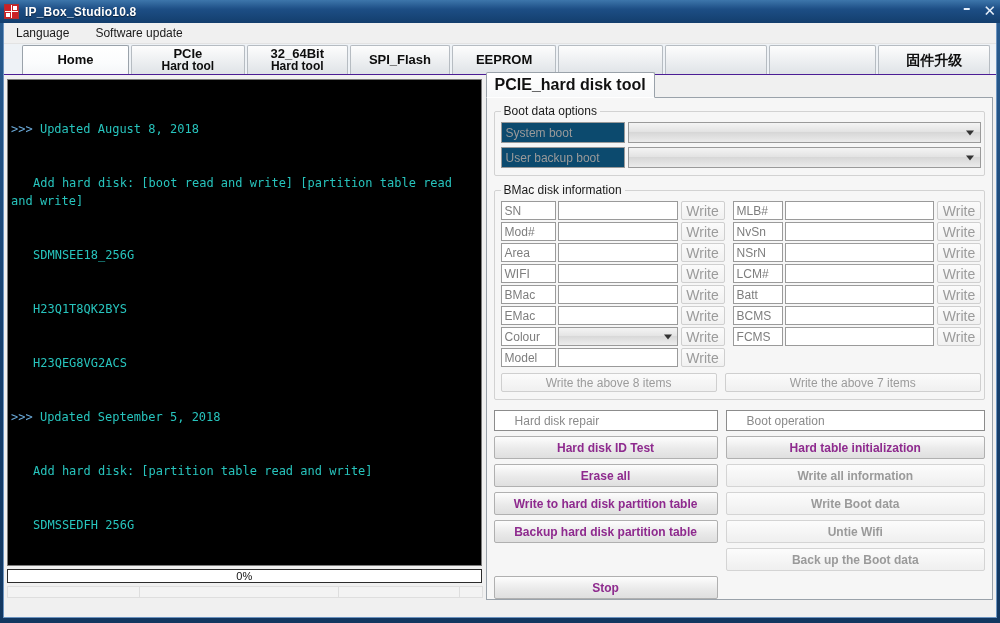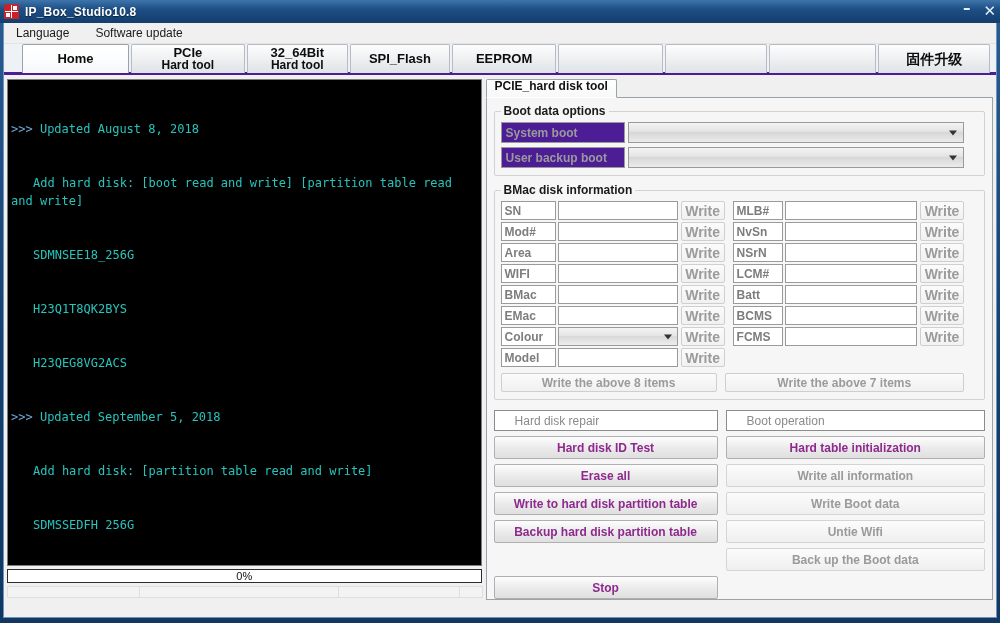--- a/index.html
+++ b/index.html
@@ -47,22 +47,22 @@
   }
   
   .menubar{
     height:20px;background:#f0f0f0;display:flex;align-items:center;
     padding-left:8px;gap:18px;border-bottom:1px solid #e3e3e3;
   }
   .menu-item{font-size:12px;color:#1a1a1a;padding:1px 4px;cursor:default;}
 
   
   .tabrow{
-    height:31px;background:#eef2f6;display:flex;
-    padding:0 4px 0 18px;box-sizing:border-box;border-bottom:3px solid #4c1d95;
+    height:31px;background:#eef2f6;display:flex;align-items:flex-end;
+    padding:0 4px 0 18px;box-sizing:border-box;border-bottom:1px solid #4c1d95;
   }
   .ttab{
     height:29px;margin-right:2px;box-sizing:border-box;
     background:linear-gradient(180deg,#fdfdfd 0%,#eef0f2 50%,#dfe3e7 100%);
     border:1px solid #b6bcc2;border-bottom:none;
     border-radius:2px 2px 0 0;
     display:flex;flex-direction:column;align-items:center;justify-content:center;
     font-size:13px;font-weight:bold;color:#0d0d0d;line-height:12px;
     cursor:default;padding:0 6px;
   }
@@ -98,43 +98,42 @@
   }
   .sb-cell{border:1px solid #dedede;background:#f3f3f3;box-sizing:border-box;margin-right:-1px;}
   .sb1{width:133px;}.sb2{width:200px;}.sb3{width:122px;}.sb4{flex:1;}
 
   .rightpane{
     width:509px;margin-left:4px;display:flex;flex-direction:column;
   }
   
   .innertabbar{height:19px;display:flex;align-items:flex-end;}
   .itab{
-    height:19px;padding:4px 8px;box-sizing:border-box;
+    height:19px;padding:12px 8px;box-sizing:border-box;
     background:linear-gradient(180deg,#ffffff 0%,#f7f8f9 100%);
     border:1px solid #9aa2aa;border-bottom:1px solid #ffffff;
     border-radius:2px 2px 0 0;
-    font-size:12px;font-weight:bold;color:#111;display:flex;align-items:flex-end;
+    font-size:16px;font-weight:bold;color:#111;display:flex;align-items:center;
     position:relative;z-index:3;cursor:default;
   }
   .innerpanel{
     flex:1;border:1px solid #9aa2aa;background:#f6f6f6;
     box-sizing:border-box;margin-top:-1px;padding:6px 7px 0 7px;position:relative;
   }
 
   fieldset.grp{
-    border:1px solid #d2d2d2;border-radius:2px;margin:0 0 7px 0;padding:4px 20px 7px 6px;
+    border:1px solid #d2d2d2;border-radius:2px;margin:0 0 7px 0;padding:4px 3px 7px 6px;
     background:#f6f6f6;
-    font-weight:bold;
   }
   fieldset.grp legend{font-size:12px;color:#1a1a1a;padding:0 3px;}
 
   .boot-row{display:flex;align-items:center;margin-bottom:4px;}
   .boot-row:last-child{margin-bottom:0;}
   .lblbox{
-    width:124px;height:21px;box-sizing:border-box;background:#4c1d95;
+    width:124px;height:21px;box-sizing:border-box;background:#0c4a6e;
     border:1px solid #9a9a9a;font-size:12px;color:#9a9a9a;
     display:flex;align-items:center;padding-left:4px;margin-right:3px;
   }
   .combo{
     flex:1;height:21px;box-sizing:border-box;
     background:linear-gradient(180deg,#f4f4f4 0%,#e2e2e2 48%,#d7d7d7 50%,#ebebeb 100%);
     border:1px solid #9a9a9a;position:relative;
   }
   .combo .arr{
     position:absolute;right:6px;top:50%;transform:translateY(-50%);

